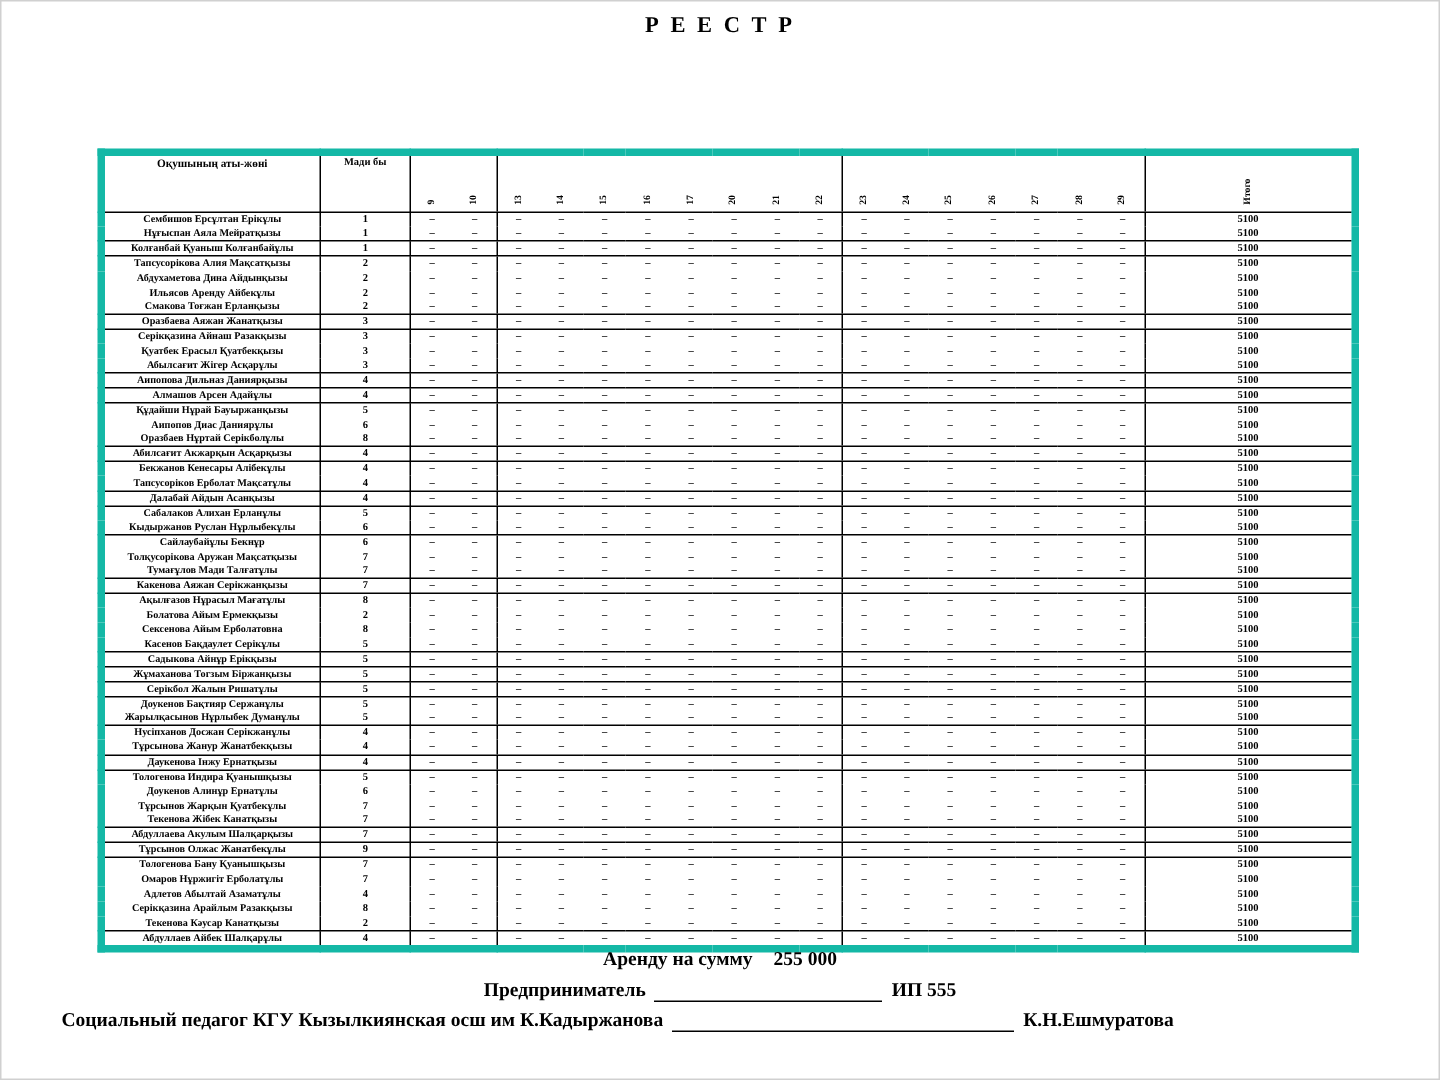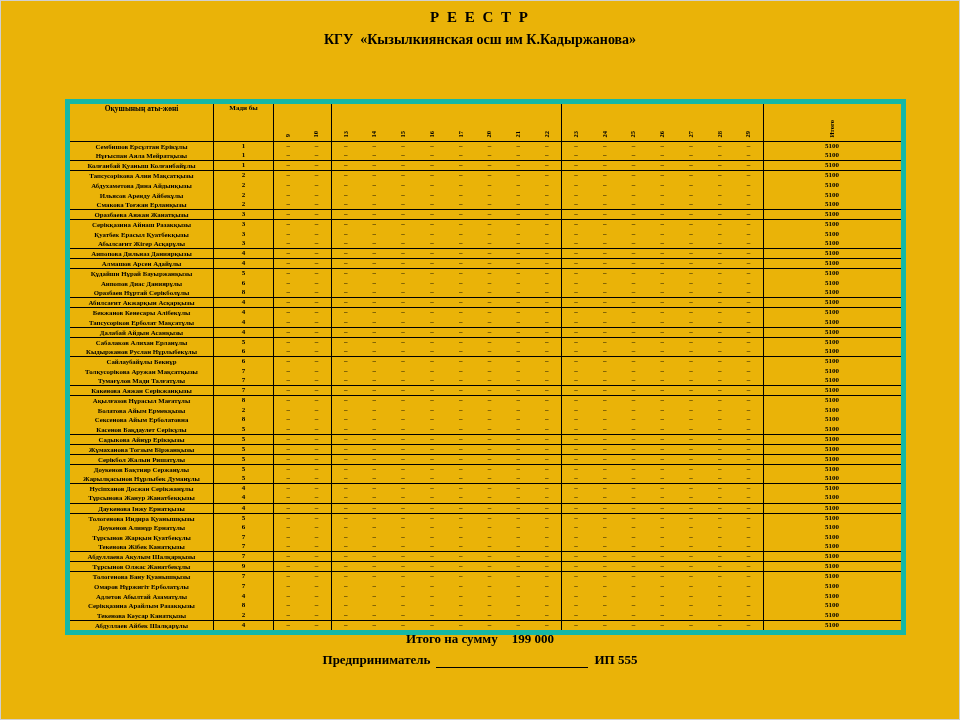--- a/index.html
+++ b/index.html
@@ -1,18 +1,18 @@
 <!DOCTYPE html>
 <html><head>
 <meta charset="utf-8">
 <style>
   html,body { margin:0; padding:0; background:#e8e8e8; }
   .page {
     position:relative; width:960px; height:720px; margin:0 auto;
-    background:#eab308; border:1px solid #d0d0d0; box-sizing:border-box;
+    background:#ffffff; border:1px solid #d0d0d0; box-sizing:border-box;
     font-family:"Liberation Serif", serif; color:#000;
     overflow:hidden;
   }
   .titles { position:absolute; top:8px; left:0; width:100%; text-align:center; font-weight:bold; }
   .t1 { font-size:15px; letter-spacing:2px; margin-bottom:4px; }
   .t2, .t3, .t4 { font-size:14px; line-height:19px; white-space:pre; }
 
   table.reg {
     position:absolute; left:64px; top:98px; width:836px;
     border-collapse:collapse; table-layout:fixed;
@@ -47,21 +47,20 @@
   .blank.w2 { width:228px; margin:0 6px; }
   .f3 { position:absolute; top:671px; left:40px; font-size:13px; font-weight:bold; }
 </style>
 </head>
 <body>
 
 <div class="page">
 
   <div class="titles">
     <div class="t1">Р Е Е С Т Р</div>
-    <div class="t3">КГУ  «Кызылкиянская осш им К.Кадыржанова»</div>
   </div>
 
   <table class="reg">
     <colgroup id="cols">
         <col style="width: 146px;">
         <col style="width: 60px;">
         <col style="width: 28.8px;">
         <col style="width: 28.8px;">
         <col style="width: 28.8px;">
         <col style="width: 28.8px;">
@@ -1202,21 +1201,24 @@
           <td class="">–</td>
           <td class="">–</td>
           <td class="">–</td>
           <td class="">–</td>
           <td class="b-l">5100</td>
         </tr>
       </tbody>
   </table>
 
   <div class="f1">
-    <span>Итого на сумму</span><span class="val">199 000</span>
+    <span>Аренду на сумму</span><span class="val">255 000</span>
   </div>
 
   <div class="f2">
     <span>Предприниматель</span><span class="blank w1"></span><span>ИП 555</span>
   </div>
 
+  <div class="f3">
+    <span>Социальный педагог КГУ Кызылкиянская осш им К.Кадыржанова</span><span class="blank w2"></span><span>К.Н.Ешмуратова</span>
+  </div>
 
 </div>
 
 </body></html>

